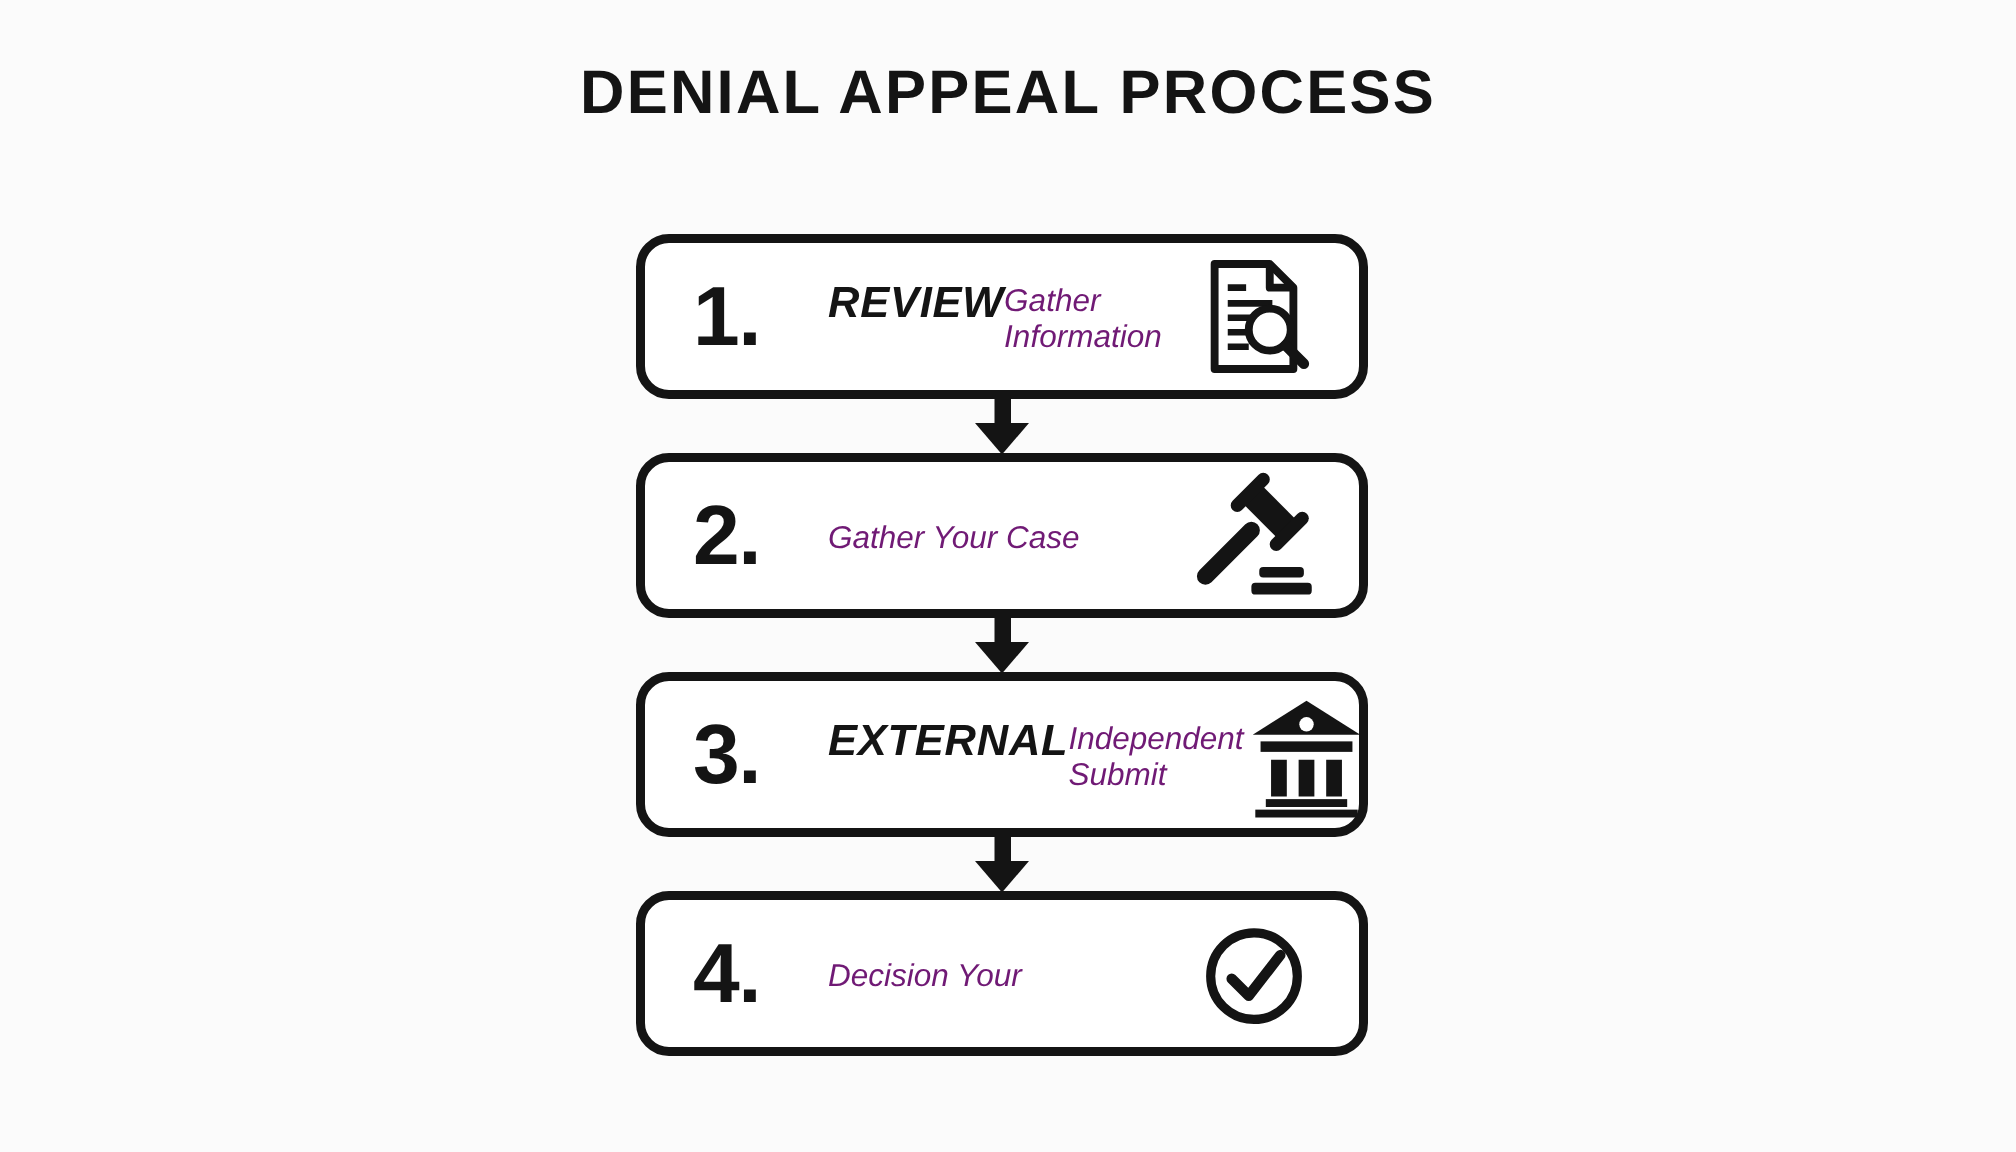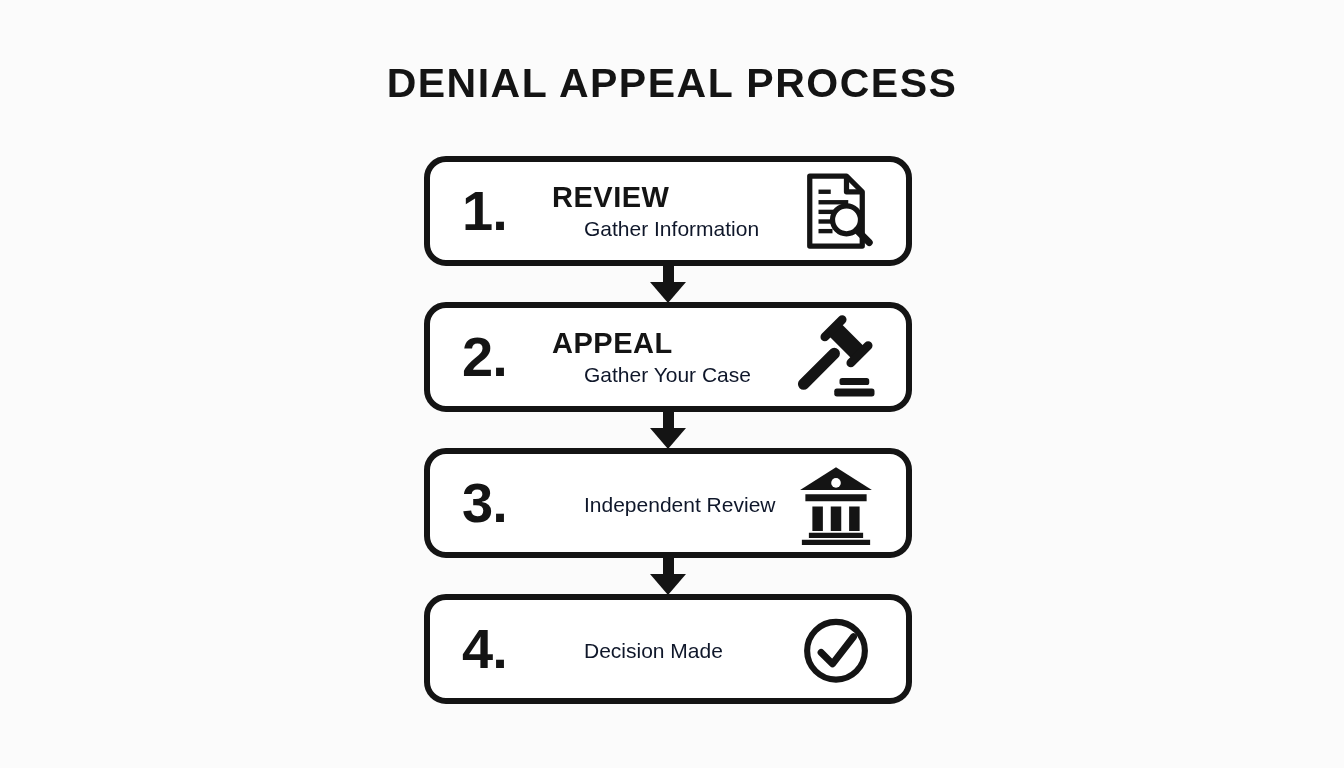--- a/index.html
+++ b/index.html
@@ -7,21 +7,21 @@
   .canvas {
     position:relative;
     width:1344px; height:768px;
     background:#fbfbfb;
     overflow:hidden;
     font-family:"Liberation Sans", sans-serif;
     color:#141414;
   }
   .page-title {
     position:absolute;
-    top:60px; left:0; width:100%;
+    top:38px; left:0; width:100%;
     text-align:center;
     font-size:41px;
     font-weight:bold;
     letter-spacing:1.5px;
     color:#141414;
   }
   .flow {
     position:absolute;
     left:424px; top:156px;
     width:488px;
@@ -40,33 +40,32 @@
     padding:0 28px 0 32px;
   }
   .step-number {
     font-size:56px;
     font-weight:bold;
     line-height:1;
     letter-spacing:-1px;
     min-width:76px;
     color:#141414;
   }
-  .step-text { display:flex; flex-direction:column; margin-left:14px; }
+  .step-text { display:flex; margin-left:14px;font-style:italic; }
   .step-title {
     font-size:29px;
     font-weight:bold;
     letter-spacing:0.5px;
     color:#141414;
   }
   .step-subtitle {
     font-size:21px;
     font-weight:normal;
     margin-top:3px;
-    color:#0f172a;
-    margin-left:32px;
+    color:#701a75;
   }
   .step-icon {
     margin-left:auto;
     width:84px; height:92px;
     display:flex; align-items:center; justify-content:center;
   }
   .step-icon svg { width:84px; height:92px; }
   .arrow {
     height:38px;
     display:flex;
@@ -113,21 +112,20 @@
     </div>
 
     <div class="arrow">
       <div class="arrow-stem"></div>
         <div class="arrow-head"></div>
     </div>
 
     <div class="step-box">
       <div class="step-number">2.</div>
       <div class="step-text">
-        <div class="step-title">APPEAL</div>
         <div class="step-subtitle">Gather Your Case</div>
       </div>
       <div class="step-icon">
         <svg viewBox="0 0 96 96" fill="#141414">
           <g transform="rotate(-45 60 30)">
             <rect x="50" y="10" width="20" height="40"></rect>
             <rect x="41" y="4" width="38" height="10" rx="5"></rect>
             <rect x="41" y="46" width="38" height="10" rx="5"></rect>
           </g>
           <line x1="46" y1="44" x2="11" y2="79" stroke="#141414" stroke-width="13" stroke-linecap="round"></line>
@@ -138,21 +136,22 @@
     </div>
 
     <div class="arrow">
       <div class="arrow-stem"></div>
         <div class="arrow-head"></div>
     </div>
 
     <div class="step-box">
       <div class="step-number">3.</div>
       <div class="step-text">
-        <div class="step-subtitle">Independent Review</div>
+        <div class="step-title">EXTERNAL</div>
+        <div class="step-subtitle">Independent Submit</div>
       </div>
       <div class="step-icon">
         <svg viewBox="0 0 96 96" fill="#141414">
           <polygon points="48,7 89,33 7,33"></polygon>
           <circle cx="48" cy="25" r="5.5" fill="#ffffff"></circle>
           <rect x="13" y="38" width="70" height="8"></rect>
           <rect x="21" y="52" width="12" height="28"></rect>
           <rect x="42" y="52" width="12" height="28"></rect>
           <rect x="63" y="52" width="12" height="28"></rect>
           <rect x="17" y="82" width="62" height="6"></rect>
@@ -162,21 +161,21 @@
     </div>
 
     <div class="arrow">
       <div class="arrow-stem"></div>
         <div class="arrow-head"></div>
     </div>
 
     <div class="step-box">
       <div class="step-number">4.</div>
       <div class="step-text">
-        <div class="step-subtitle">Decision Made</div>
+        <div class="step-subtitle">Decision Your</div>
       </div>
       <div class="step-icon">
         <svg viewBox="0 0 96 96" fill="none">
           <circle cx="48" cy="50" r="33" stroke="#141414" stroke-width="7"></circle>
           <path d="M31 52 L44 65 L68 34" stroke="#141414" stroke-width="8" stroke-linecap="round" stroke-linejoin="round"></path>
         </svg>
       </div>
     </div>
 
   </div>

